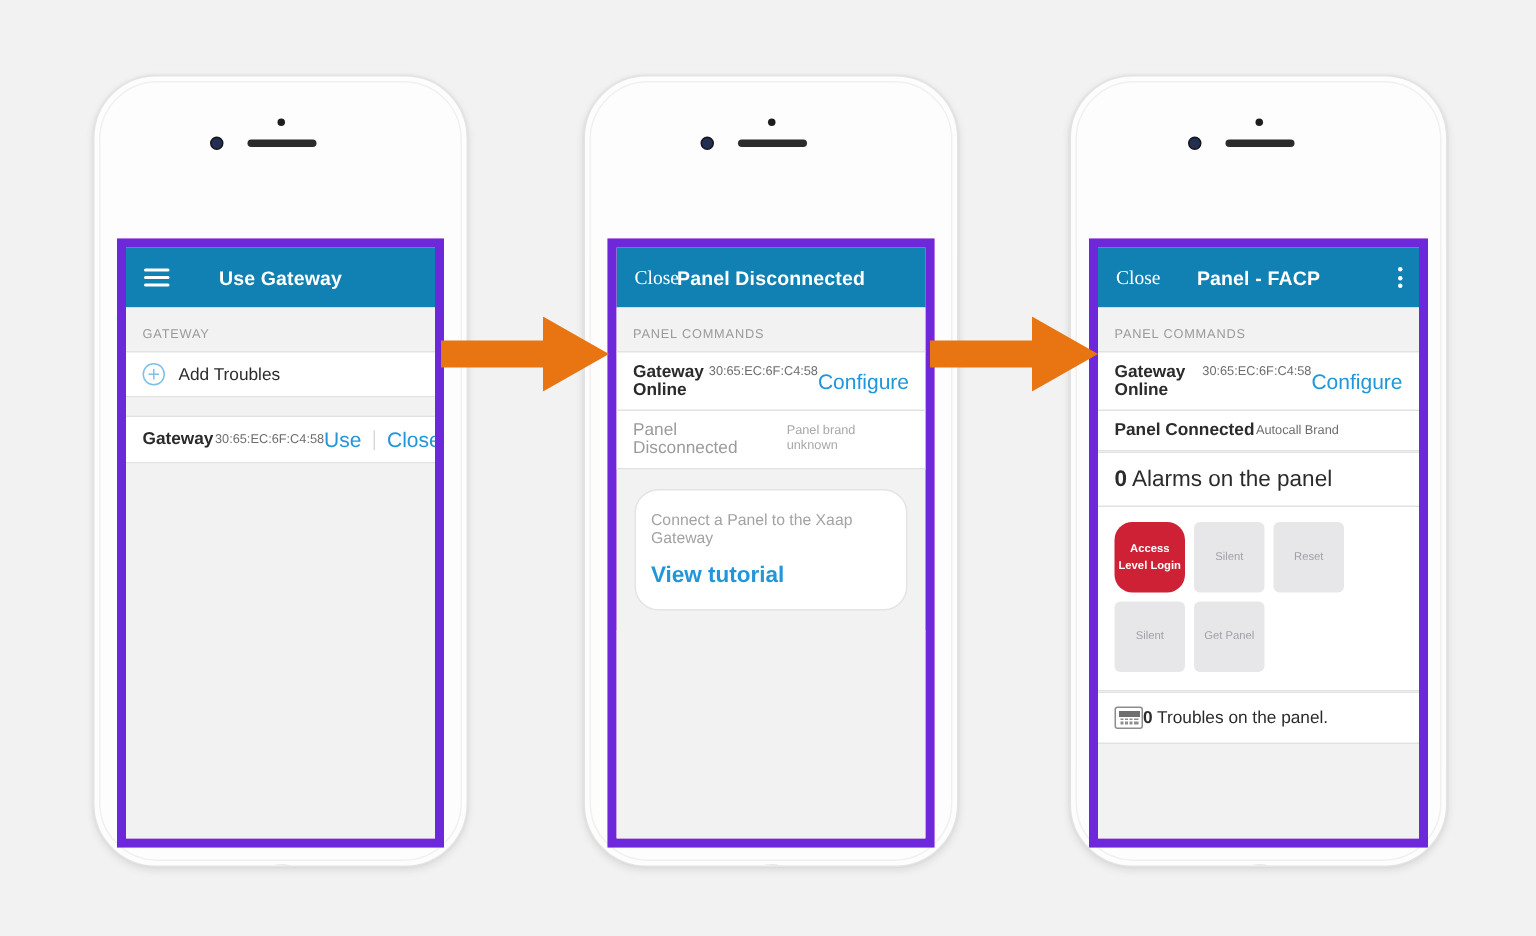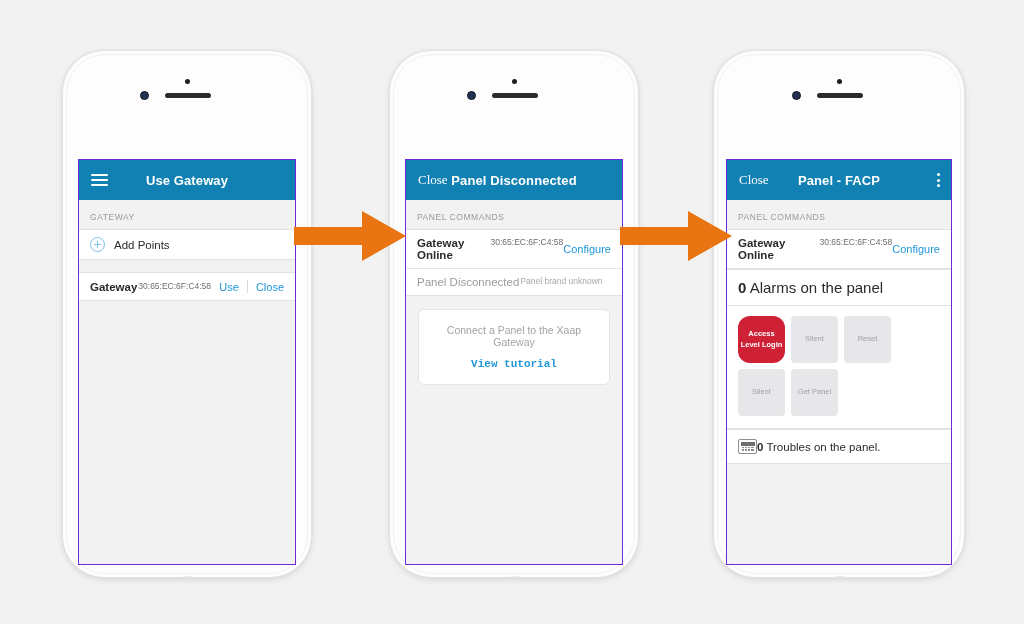--- a/index.html
+++ b/index.html
@@ -56,21 +56,21 @@
   }
   .speaker {
     position: absolute;
     height: 5px;
     border-radius: 3px;
     background: #2b2b2b;
   }
   .screen {
     position: absolute;
     background: #f9a8d4;
-    border: 1px solid #6d28d9;
+    border: 6px solid #6d28d9;
     box-sizing: border-box;
     overflow: hidden;
   }
   .home-btn {
     position: absolute;
     border-radius: 50%;
     background:
       conic-gradient(from 140deg,
         #ffffff 0deg, #c9c9c9 35deg, #3a3a3a 95deg,
         #6e6e6e 150deg, #f4f4f4 205deg, #cccccc 260deg,
@@ -187,21 +187,21 @@
   }
   .row-sub.muted { color: #a8a8a8; }
   .row-actions {
     display: flex;
     align-items: center;
     gap: 8px;
     font-size: 11px;
   }
   .link {
     color: #2196d8;
-    font-size: 11px;
+    font-size: 14px;
     cursor: pointer;
   }
   .divider-v {
     width: 1px;
     height: 13px;
     background: #d9d9d9;
   }
 
   .plus-icon {
     width: 15px; height: 15px;
@@ -228,35 +228,34 @@
   .spacer-gap {
     height: 12px;
     background: #f2f2f2;
   }
 
   
   .card-wrap { padding: 13px 12px; }
   .card {
     background: #ffffff;
     border: 1px solid #e4e4e4;
-    border-radius: 6px;
+    border-radius: 16px;
     padding: 14px 10px 14px 10px;
-    text-align: center;
+    text-align: left;
   }
   .card-text {
     font-size: 10.5px;
     color: #a3a3a3;
   }
   .card-link {
     margin-top: 10px;
-    font-size: 11px;
+    font-size: 15px;
     color: #2196d8;
     font-weight: bold;
     cursor: pointer;
-    font-family: Liberation Mono, monospace;
   }
 
   
   .alarm-row {
     background: #ffffff;
     border-top: 1px solid #e2e2e2;
     border-bottom: 1px solid #e2e2e2;
     padding: 9px 11px;
     font-size: 15px;
     color: #2b2b2b;
@@ -370,21 +369,21 @@
         </div>
         <div class="appbar-title">Use Gateway</div>
       </div>
 
       <div class="app-body">
         <div class="section-header">GATEWAY</div>
 
         <div class="row">
           <div class="row-left-flex">
             <span class="plus-icon"></span>
-            <span class="row-title" style="font-weight:normal;">Add Points</span>
+            <span class="row-title" style="font-weight:normal;">Add Troubles</span>
           </div>
         </div>
 
         <div class="spacer-gap"></div>
 
         <div class="row">
           <div class="row-stack">
             <span class="row-title">Gateway</span>
             <span class="row-sub">30:65:EC:6F:C4:58</span>
           </div>
@@ -493,20 +492,26 @@
         <div class="row">
           <div class="row-stack">
             <span class="row-title">Gateway Online</span>
             <span class="row-sub">30:65:EC:6F:C4:58</span>
           </div>
           <div class="row-actions">
             <span class="link">Configure</span>
           </div>
         </div>
 
+        <div class="row">
+          <div class="row-stack">
+            <span class="row-title">Panel Connected</span>
+            <span class="row-sub">Autocall Brand</span>
+          </div>
+        </div>
 
         <div class="alarm-row">
           <b>0</b>
           <span>Alarms on the panel</span>
         </div>
 
         <div class="cmd-panel">
           <div class="cmd-grid">
             <div class="cmd-btn danger">Access Level Login</div>
             <div class="cmd-btn">Silent</div>

